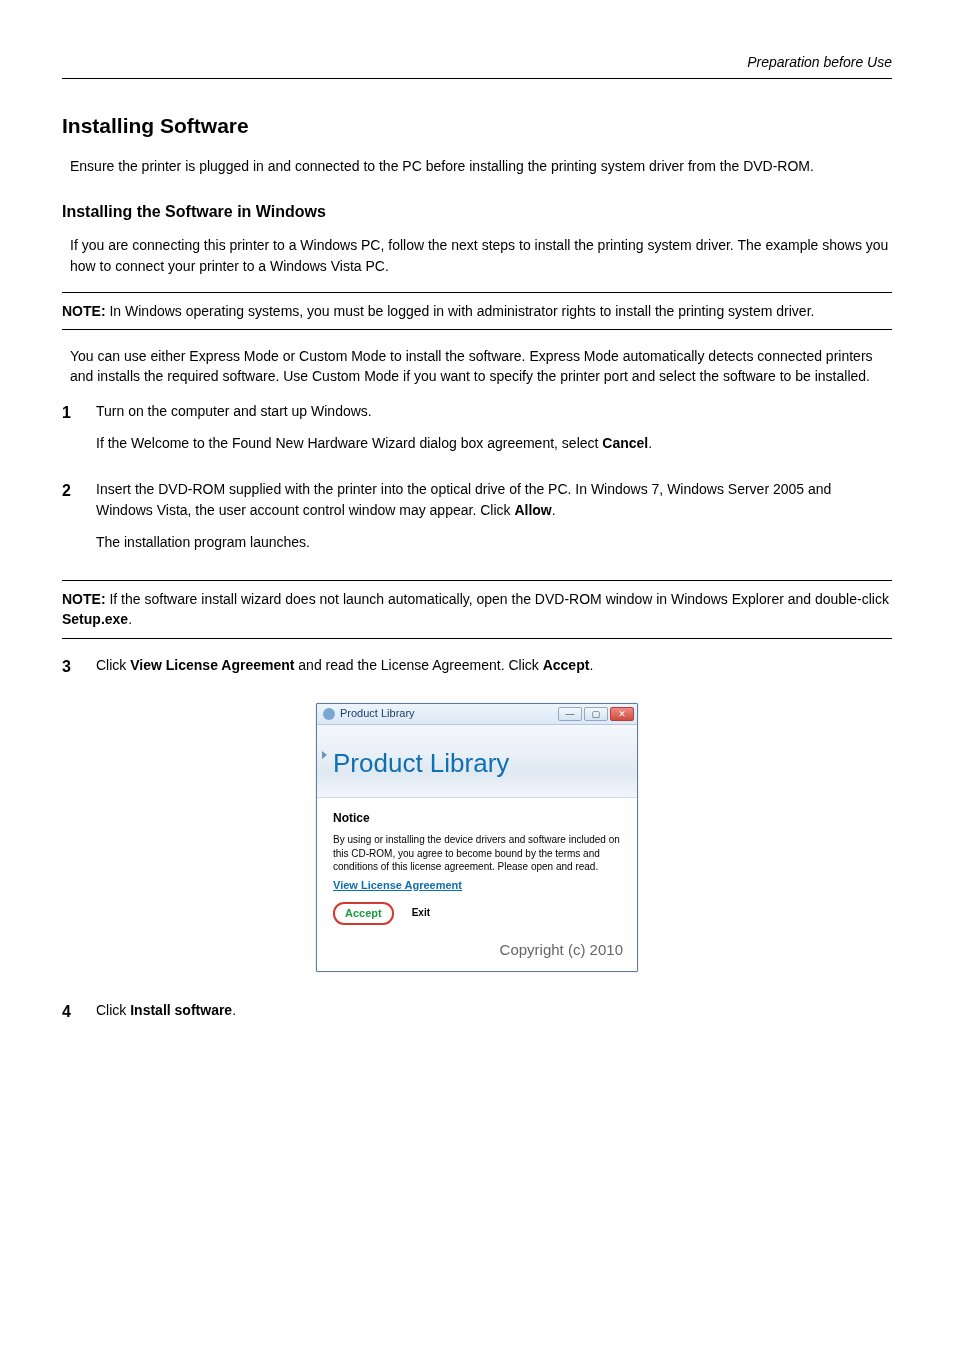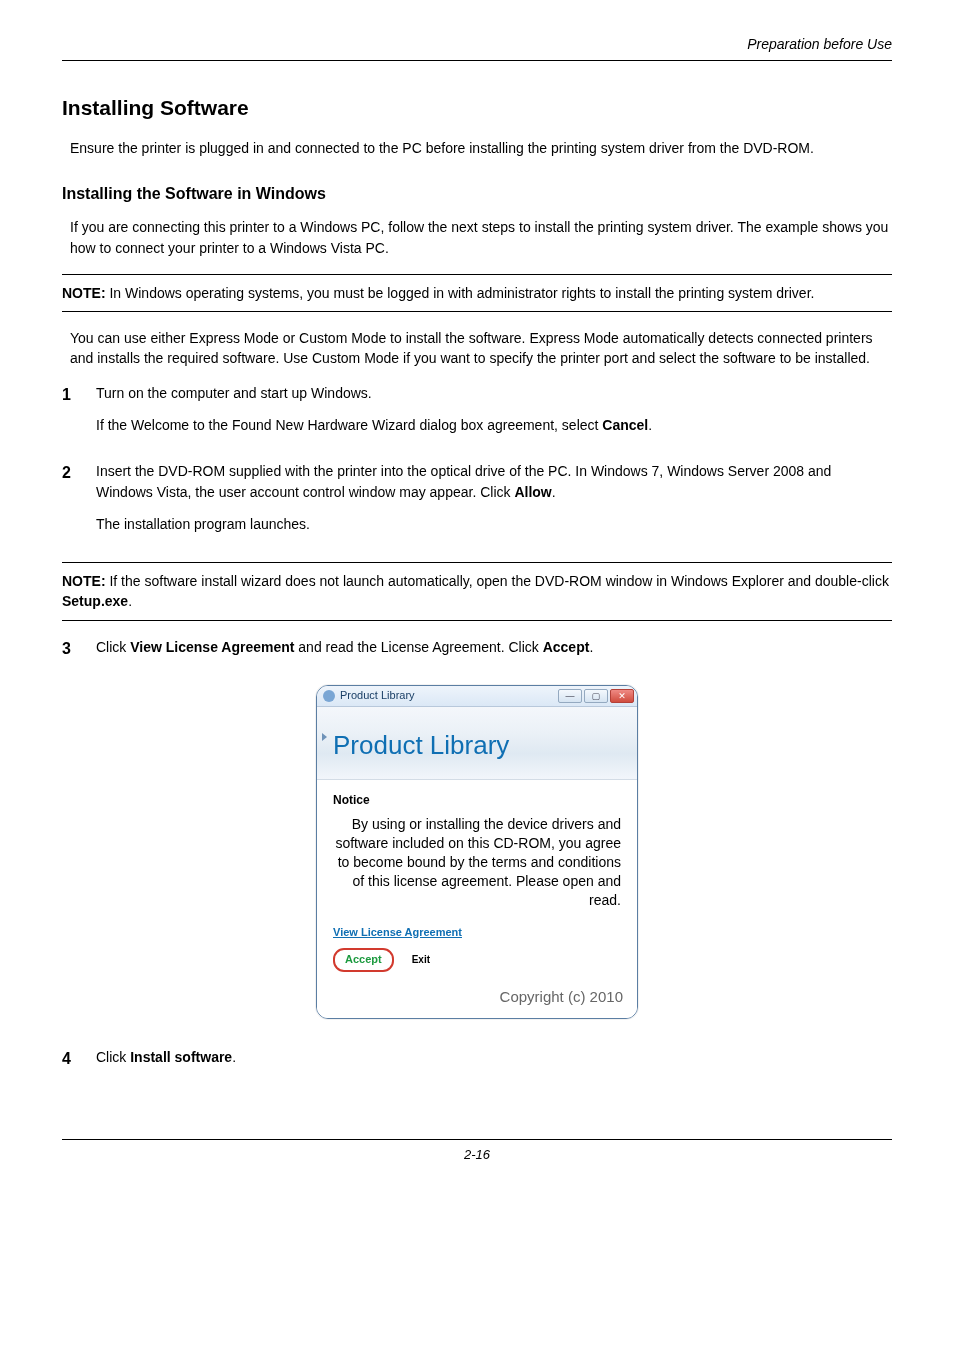--- a/index.html
+++ b/index.html
@@ -6,21 +6,21 @@
   body {
     font-family: Arial, Helvetica, sans-serif;
     background: #fff;
     width: 954px;
     margin: 0 auto;
     color: #000;
     font-size: 14px;
     line-height: 1.45;
   }
   .page {
-    padding: 34px 62px 30px 62px;
+    padding: 52px 62px 30px 62px;
   }
   .running-head {
     text-align: right;
     font-style: italic;
     font-size: 14px;
     padding-bottom: 6px;
     border-bottom: 1px solid #000;
     margin-bottom: 32px;
   }
   h1 {
@@ -59,21 +59,21 @@
 
   
   .win-wrap {
     display: flex;
     justify-content: center;
     margin: 16px 0 28px 0;
   }
   .win {
     width: 322px;
     border: 1px solid #5b7ea3;
-    border-radius: 12px;
+    border-radius: 1px;
     overflow: hidden;
     box-shadow: 0 0 0 1px rgba(0,0,0,0.05);
     font-size: 10px;
   }
   .win-titlebar {
     background: linear-gradient(#eef4fb,#dbe8f6);
     display: flex;
     align-items: center;
     justify-content: space-between;
     padding: 2px 3px 2px 6px;
@@ -112,21 +112,21 @@
   }
   .win-body {
     background:#fff;
     padding: 12px 16px 8px 16px;
     display:flex;
     flex-direction:column;
   }
   .win-body-left { width: 80px; }
   .win-body-main { flex:1; }
   .notice-h { font-weight:bold; font-size:12px; margin-bottom:6px; }
-  .notice-p { font-size:14px; line-height:1.35; margin-bottom:15px;text-align:right; }
+  .notice-p { font-size:10px; line-height:1.35; margin-bottom:4px; }
   .vla {
     color:#0f6fb3; text-decoration: underline; font-weight:bold; font-size:11px;
     display:inline-block; margin-bottom:8px;
   }
   .dlg-buttons { display:flex; gap:18px; align-items:center; }
   .accept {
     color:#1c9a3f; font-weight:bold; font-size:11px;
     border: 2px solid #d23a2e; border-radius: 11px;
     padding: 2px 10px;
   }
@@ -174,21 +174,21 @@
       <div class="step-num">1</div>
       <div class="step-body">
         <p>Turn on the computer and start up Windows.</p>
         <p><span>If the Welcome to the Found New Hardware Wizard dialog box agreement, select </span><span class="bold">Cancel</span><span>.</span></p>
       </div>
     </div>
 
     <div class="step">
       <div class="step-num">2</div>
       <div class="step-body">
-        <p><span>Insert the DVD-ROM supplied with the printer into the optical drive of the PC. In Windows 7, Windows Server 2008 and Windows Vista, the user account control window may appear. Click </span><span class="bold">Allow</span><span>.</span></p>
+        <p><span>Insert the DVD-ROM supplied with the printer into the optical drive of the PC. In Windows 7, Windows Server 2005 and Windows Vista, the user account control window may appear. Click </span><span class="bold">Allow</span><span>.</span></p>
         <p>The installation program launches.</p>
       </div>
     </div>
 
   </div>
 
   <div class="note-block">
     <span class="note-label">NOTE:</span><span> If the software install wizard does not launch automatically, open the DVD-ROM window in Windows Explorer and double-click </span><span class="bold">Setup.exe</span><span>.</span>
   </div>
 
@@ -236,15 +236,14 @@
 
   <div class="steps">
     <div class="step">
       <div class="step-num">4</div>
       <div class="step-body">
         <p><span>Click </span><span class="bold">Install software</span><span>.</span></p>
       </div>
     </div>
   </div>
 
-  <div class="page-footer">2-16</div>
 
 </div>
 
 </body></html>

